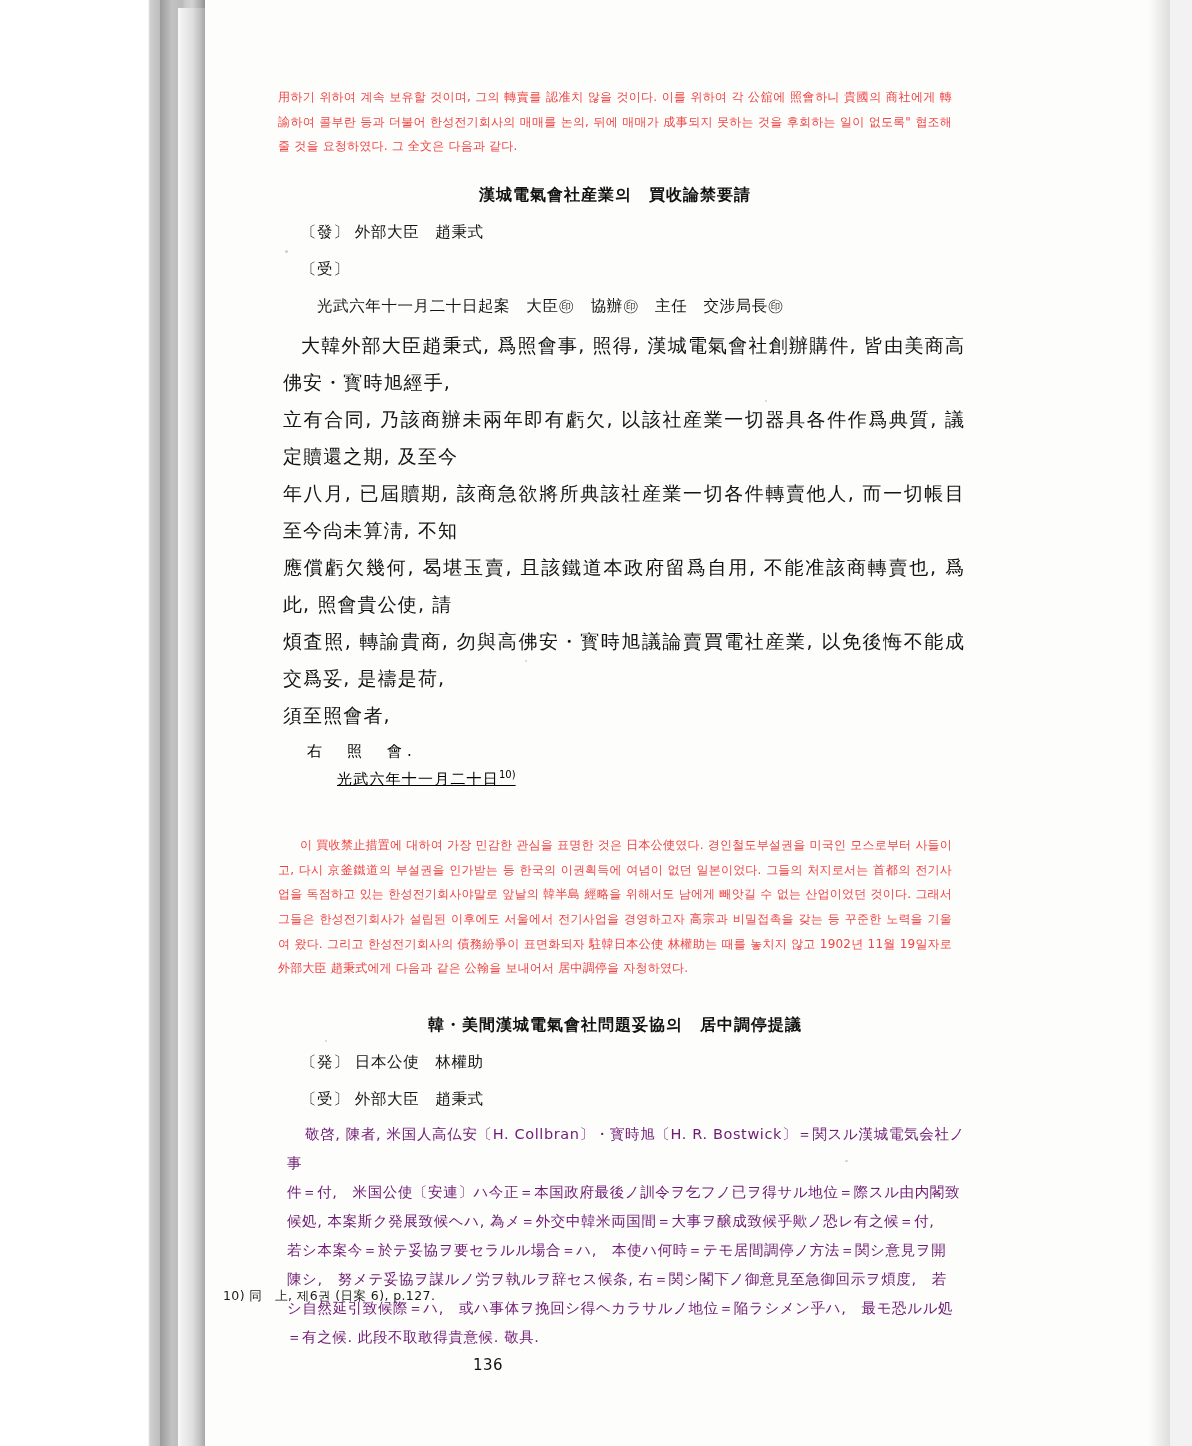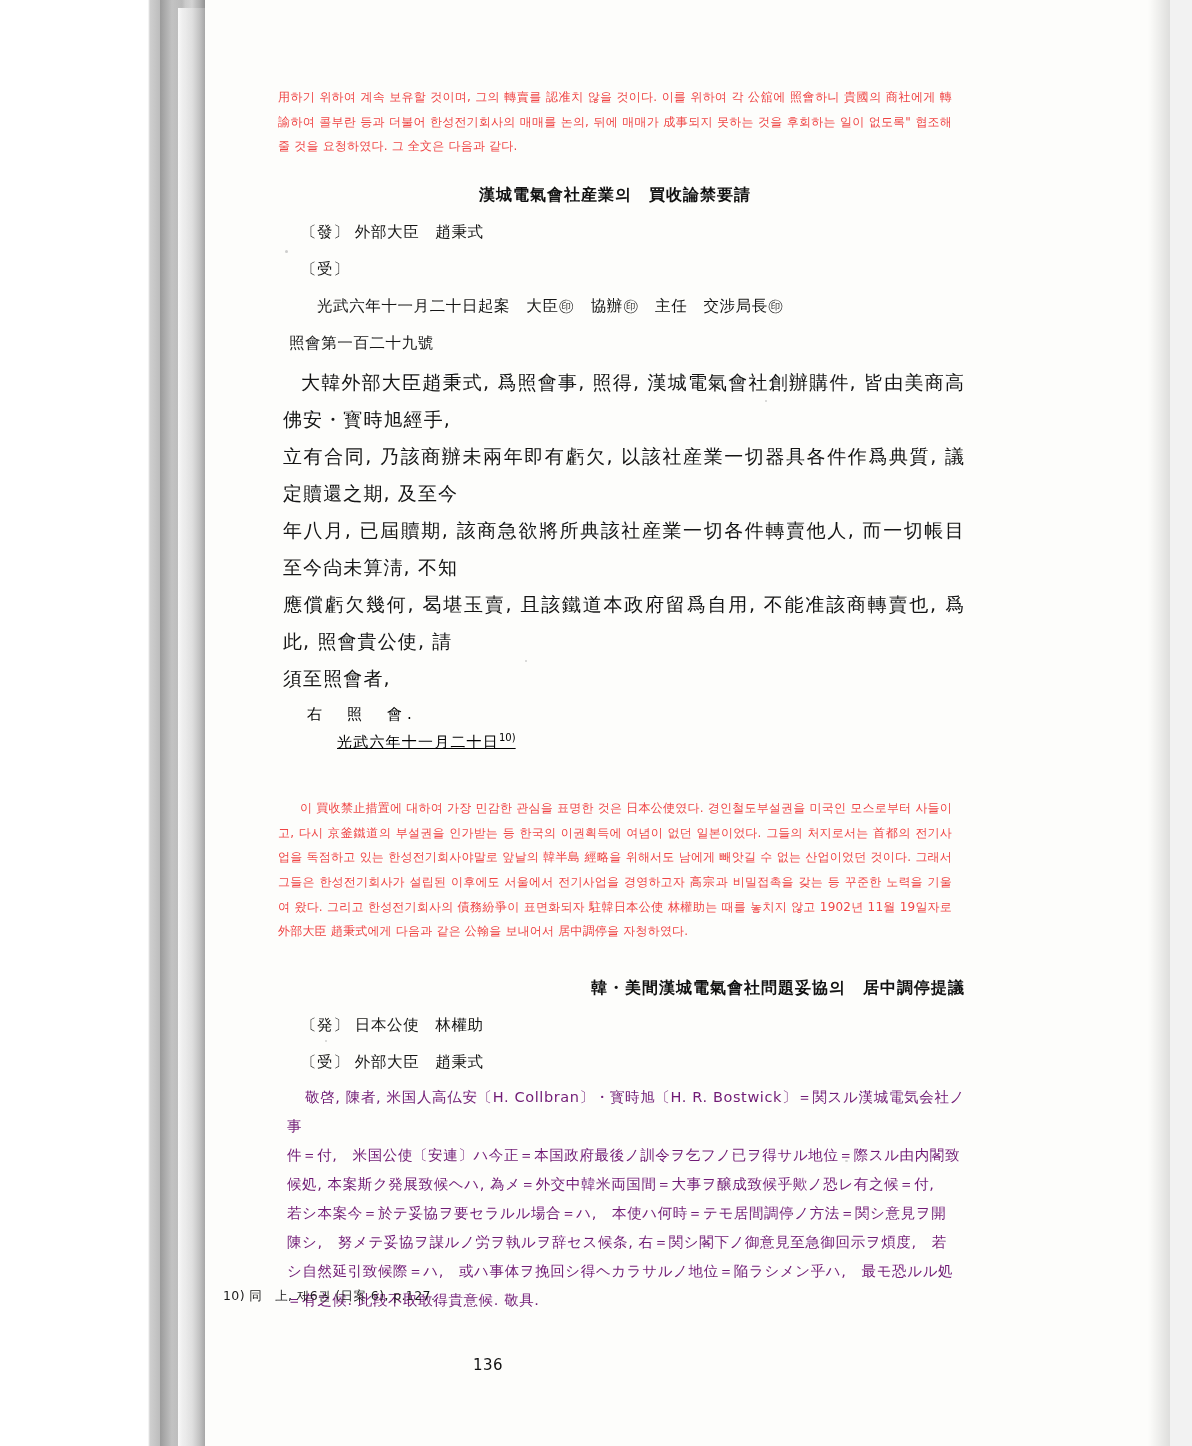--- a/index.html
+++ b/index.html
@@ -76,21 +76,21 @@
 
   
   .doc-title {
     text-align: center;
     font-size: 16px;
     font-weight: 700;
     color: #111;
     margin: 26px 0 14px 0;
     letter-spacing: 1px;
   }
-  .doc-title.second { margin-top: 34px; text-align: right; }
+  .doc-title.second { margin-top: 34px; }
 
   
   .meta-line {
     font-size: 15.5px;
     color: #161616;
     margin: 16px 0 4px 36px;
     letter-spacing: .6px;
   }
   .meta-line.wide { margin-left: 52px; }
 
@@ -189,27 +189,27 @@
         <span>外部大臣　趙秉式</span>
       </div>
 
       <div class="meta-line">
         <span>〔受〕</span>
         <span></span>
       </div>
 
       <div class="meta-line wide">光武六年十一月二十日起案　大臣㊞　協辦㊞　主任　交涉局長㊞</div>
 
-      <div class="meta-line" style="margin-left:24px;">照會第一百二十九號</div>
 
       <div class="hanmun">
         <p class="first" style="text-indent:18px;">大韓外部大臣趙秉式, 爲照會事, 照得, 漢城電氣會社創辦購件, 皆由美商高佛安・寳時旭經手,</p>
         <p>立有合同, 乃該商辦未兩年即有虧欠, 以該社産業一切器具各件作爲典質, 議定贖還之期, 及至今</p>
         <p>年八月, 已屆贖期, 該商急欲將所典該社産業一切各件轉賣他人, 而一切帳目至今尙未算淸, 不知</p>
         <p>應償虧欠幾何, 曷堪玉賣, 且該鐵道本政府留爲自用, 不能准該商轉賣也, 爲此, 照會貴公使, 請</p>
+        <p>煩査照, 轉諭貴商, 勿與高佛安・寳時旭議論賣買電社産業, 以免後悔不能成交爲妥, 是禱是荷,</p>
         <p>須至照會者,</p>
       </div>
 
       <div class="closing">右　照　會.</div>
 
       <div class="date-line">
         <span>光武六年十一月二十日</span><sup class="fn">10)</sup>
       </div>
 
       <div class="blank-fill"></div>

